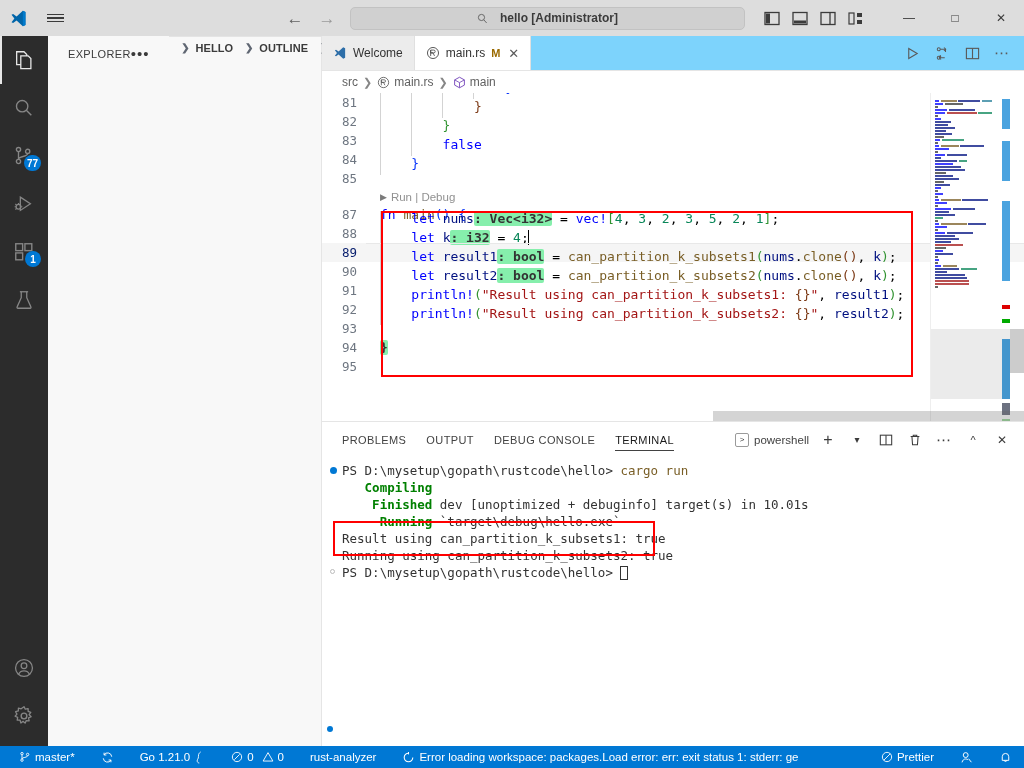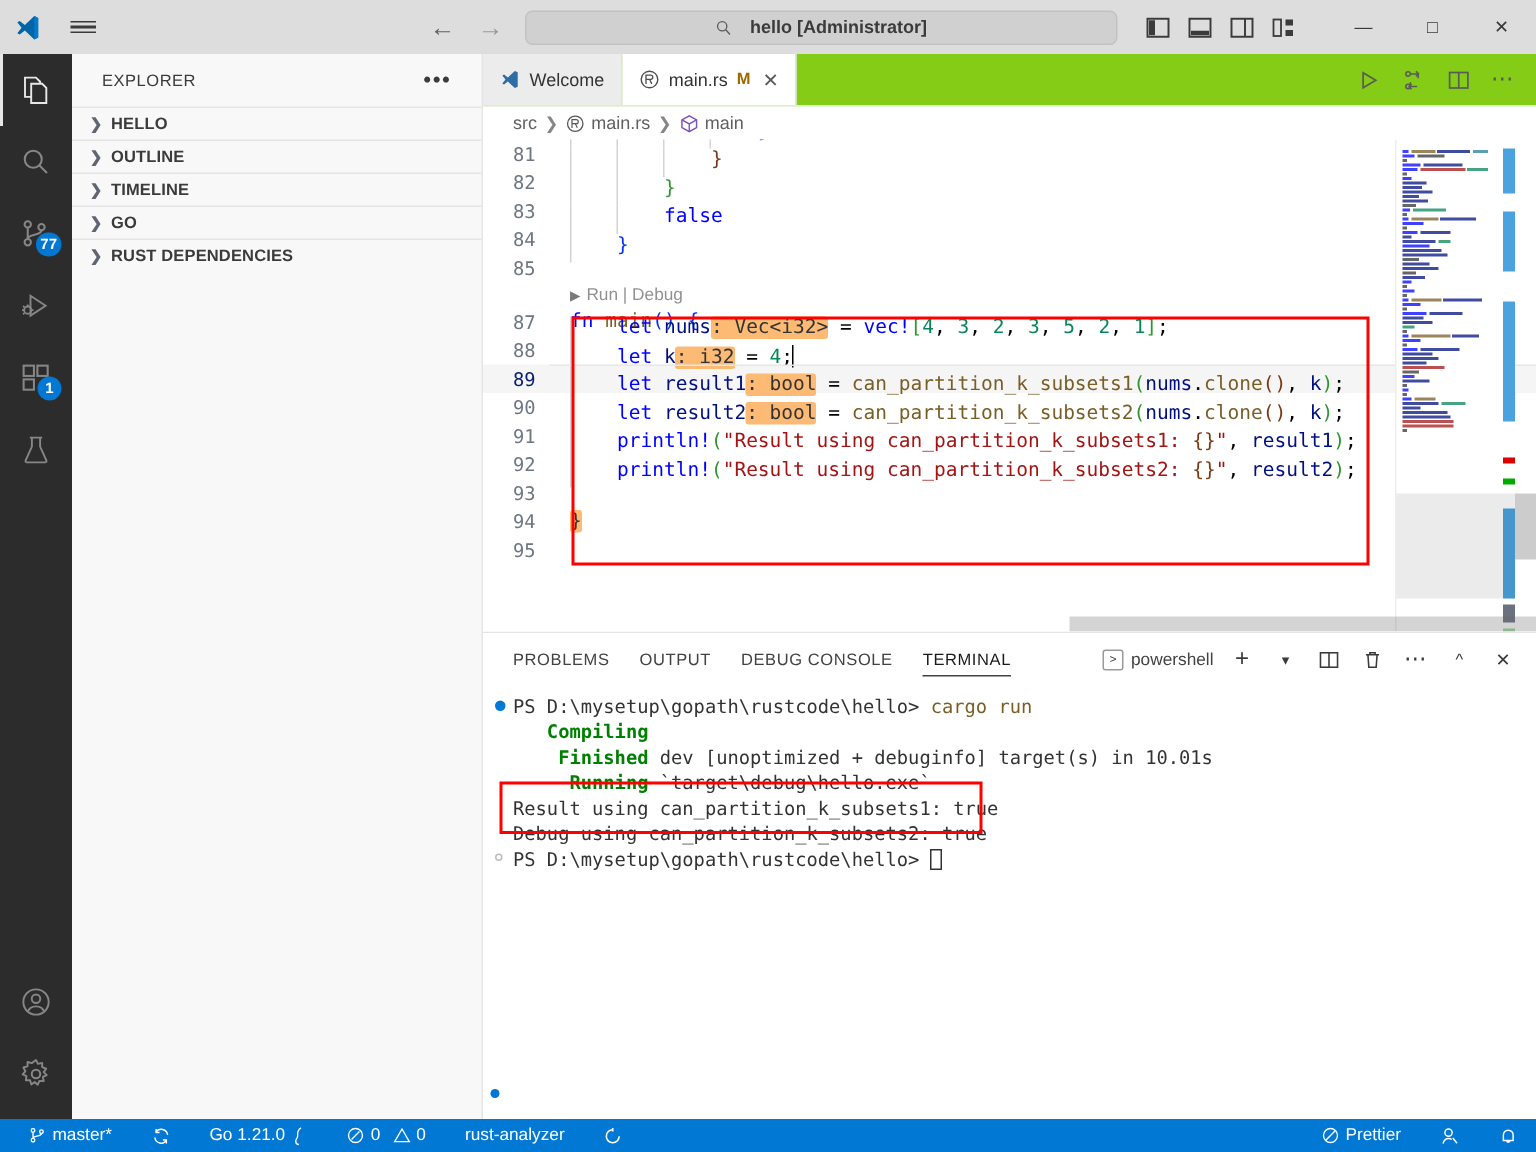--- a/index.html
+++ b/index.html
@@ -88,21 +88,21 @@
     font-size: 10px; font-weight: bold;
     display: flex; align-items: center; justify-content: center;
     padding: 0 3px;
   }
   .act-spacer { flex: 1; }
 
   
   .sidebar {
     width: 274px; background: #f8f8f8;
     border-right: 1px solid #e5e5e5;
-    display: flex; flex-direction: column;
+    display: flex; flex-direction: row;
     flex: 0 0 274px;
   }
   .sidebar-title {
     height: 35px; display: flex; align-items: center;
     padding: 0 8px 0 20px;
     font-size: 11px; color: #3b3b3b; letter-spacing: .35px;
   }
   .sidebar-title .dots { margin-left: auto; color: #3b3b3b; font-size: 15px; letter-spacing:1px; padding-right:12px;}
   .tree-section {
     height: 22px;
@@ -115,21 +115,21 @@
   .tree-section:first-of-type { border-top: none; }
   .chev {
     width: 16px; display: inline-flex; align-items: center; justify-content: center;
     font-size: 10px; color: #5f6672; margin-right: 2px;
   }
 
   
   .editorgroup { flex: 1; display: flex; flex-direction: column; min-width: 0; background: #ffffff; }
 
   .tabsrow {
-    height: 35px; background: #84cc16;
+    height: 35px; background: #7dd3fc;
     display: flex; align-items: stretch;
     border-bottom: 1px solid #e5e5e5;
     flex: 0 0 35px;
   }
   .tab {
     display: flex; align-items: center; gap: 6px;
     padding: 0 11px;
     font-size: 12px; color: #333;
     background: #ececec;
     border-right: 1px solid #e0e0e0;
@@ -190,21 +190,21 @@
   .tok-fnkw   { color: #0000ff; }
   .tok-fn     { color: #795e26; }
   .tok-var    { color: #001080; }
   .tok-num    { color: #098658; }
   .tok-str    { color: #a31515; }
   .tok-macro  { color: #0000ff; }
   .tok-punc   { color: #000000; }
   .tok-brace1 { color: #0431fa; }
   .tok-brace2 { color: #319331; }
   .tok-brace3 { color: #7b3814; }
-  .tok-inlay  { background: #fdba74; color: #333333; border-radius: 2px; }
+  .tok-inlay  { background: #86efac; color: #333333; border-radius: 2px; font-weight: bold; }
   .caret {
     display:inline-block; width:1.5px; height:15px; background:#000;
     vertical-align:-3px; margin-left:-1px;
   }
   .indent-guide {
     position: absolute; width: 1px; background: #d3d3d3;
     top: 0; height: 19px;
   }
 
   .codelens {
@@ -939,21 +939,21 @@
           <div class="term-line">
             <span class="t-green">    Finished</span><span class="t-gray"> dev [unoptimized + debuginfo] target(s) in 10.01s</span>
           </div>
           <div class="term-line">
             <span class="t-green">     Running</span><span class="t-gray"> `target\debug\hello.exe`</span>
           </div>
           <div class="term-line">
             <span class="t-gray">Result using can_partition_k_subsets1: true</span>
           </div>
           <div class="term-line">
-            <span class="t-gray">Debug using can_partition_k_subsets2: true</span>
+            <span class="t-gray">Running using can_partition_k_subsets2: true</span>
           </div>
           <div class="term-line">
             <span class="term-dot" style="background:transparent;border:1px solid #bbb;width:5px;height:5px;"></span>
             <span class="t-gray">PS D:\mysetup\gopath\rustcode\hello&gt; </span><span class="term-caret"></span>
           </div>
 
           <div class="red-box" style="left:11px; top:64px; width:322px; height:35px;"></div>
 
           <div style="position:absolute;left:5px;bottom:14px;width:6px;height:6px;border-radius:50%;background:#0078d4;"></div>
         </div>
@@ -1008,20 +1008,21 @@
     <div class="sb-item">
       <span>rust-analyzer</span>
     </div>
     <div class="sb-item sb-trunc">
       <span>
         <svg width="13" height="13" viewBox="0 0 16 16">
             <path d="M13.3 8A5.3 5.3 0 1 1 8 2.7" fill="none" stroke="#fff" stroke-width="1.3"></path>
             <path d="M8 1.2v3" fill="none" stroke="#fff" stroke-width="1.3"></path>
           </svg>
       </span>
+      <span>Error loading workspace: packages.Load error: err: exit status 1: stderr: gе</span>
     </div>
 
     <div class="sb-right">
       <div class="sb-item">
         <span>
           <svg width="12" height="12" viewBox="0 0 16 16">
               <circle cx="8" cy="8" r="6.2" fill="none" stroke="#fff" stroke-width="1.2"></circle>
               <line x1="3.6" y1="12.4" x2="12.4" y2="3.6" stroke="#fff" stroke-width="1.2"></line>
             </svg>
         </span>

